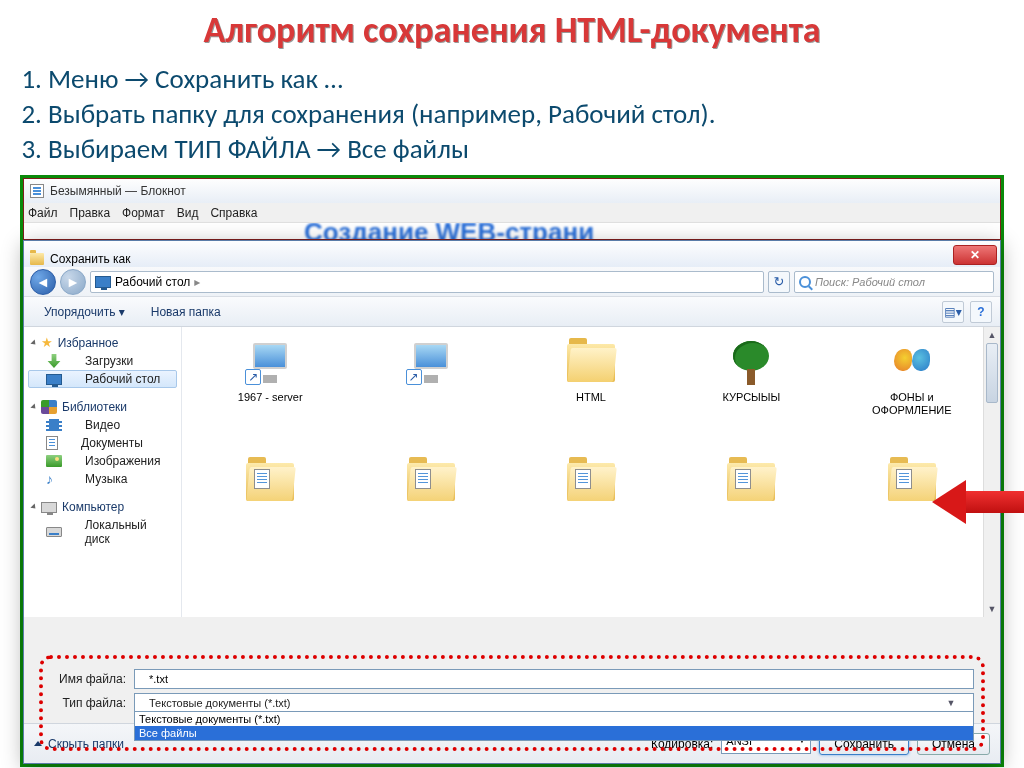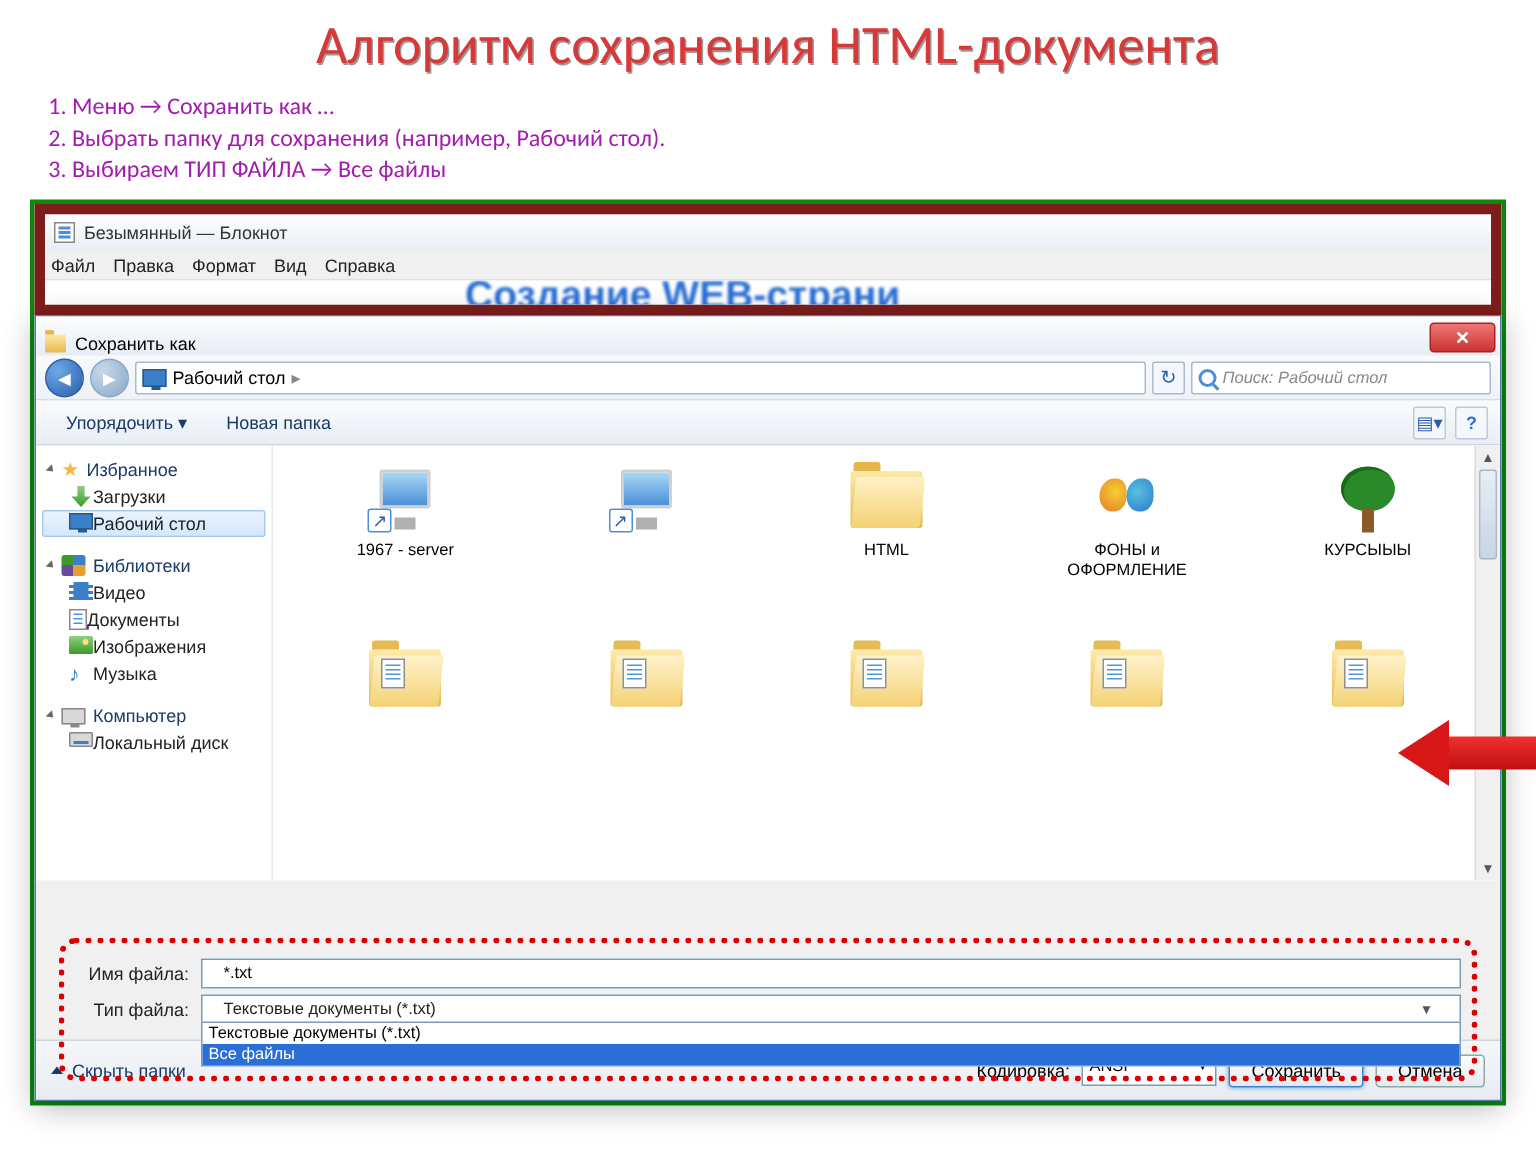--- a/index.html
+++ b/index.html
@@ -1,25 +1,25 @@
 <!DOCTYPE html>
 <html><head>
 <meta charset="utf-8">
 <style>
 * { box-sizing: border-box; margin: 0; padding: 0; }
 body { font-family: "Segoe UI", Tahoma, sans-serif; background: #fff; width: 1024px; height: 768px; position: relative; overflow: hidden; }
 
-.slide-title { font-family: "Calibri", "Segoe UI", sans-serif; font-size: 36px; font-weight: normal; color: #d83838; text-align: center; padding: 8px 0 4px; text-shadow: 1px 1px 0 #999; }
-
-.steps { padding: 4px 24px 8px 48px; font-size: 16px; color: #a21caf; font-family: "Calibri", sans-serif; }
+.slide-title { font-family: "Calibri", "Segoe UI", sans-serif; font-size: 36px; font-weight: bold; color: #d83838; text-align: center; padding: 8px 0 4px; text-shadow: 1px 1px 0 #999; }
+
+.steps { padding: 4px 24px 8px 48px; font-size: 27px; color: #0c4a6e; font-family: "Calibri", sans-serif; }
 .steps li { margin: 2px 0; }
 
 .screenshot-wrap { margin: 0 20px; border: 3px solid #0a8a0a; position: relative; }
 
-.notepad-window { background: #f0f0f0; border: 7px solid #7f1d1d; }
+.notepad-window { background: #f0f0f0; border: 1px solid #7f1d1d; }
 .notepad-title { height: 24px; background: linear-gradient(#fefefe,#e8eef6); display: flex; align-items: center; padding: 0 6px; font-size: 12px; color: #333; }
 .notepad-title .np-icon { width: 14px; height: 14px; margin-right: 6px; background: #fff; border: 1px solid #888; position: relative; }
 .notepad-title .np-icon::after { content:""; position:absolute; left:2px; top:2px; right:2px; height:2px; background:#4a90d9; box-shadow: 0 3px 0 #4a90d9, 0 6px 0 #4a90d9; }
 .notepad-menu { height: 20px; background: #f0f0f0; display: flex; align-items: center; font-size: 12px; color: #222; padding: 0 4px; gap: 12px; border-bottom: 1px solid #e0e0e0; }
 .notepad-menu span { cursor: default; }
 
 .notepad-body { position: relative; background: #fff; height: 16px; overflow: hidden; }
 .bg-text { position: absolute; top: -6px; left: 280px; font-size: 26px; font-weight: bold; color: #2a6fd8; filter: blur(1px); white-space: nowrap; }
 
 .save-dialog { position: relative; margin: 0; border: 1px solid #5a7ca8; background: #f0f0f0; box-shadow: 0 4px 20px rgba(0,0,0,.3); }
@@ -48,21 +48,21 @@
 .toolbar-row .tl-right { display:flex; gap:6px; align-items:center; }
 .tool-icon { width:22px; height:22px; border:1px solid #c0cad6; background:#f4f8fc; border-radius:2px; display:flex; align-items:center; justify-content:center; font-size:12px; color:#2a5da8; }
 
 .main-area { display:flex; height: 290px; background:#fff; position:relative; }
 
 .sidebar { width: 158px; border-right:1px solid #e4e8ee; padding: 6px 4px; font-size: 12px; overflow:hidden; }
 .sb-group { margin-bottom: 10px; }
 .sb-head { display:flex; align-items:center; gap:5px; padding:2px 4px; color:#1a3a6a; }
 .sb-head::before { content:""; width:0; height:0; border-left:4px solid #666; border-top:3px solid transparent; border-bottom:3px solid transparent; transform:rotate(45deg); }
 .sb-head .star { color:#f6b83c; font-size:13px; }
-.sb-item { display:flex; gap:0; padding:2px 4px 2px 18px; color:#222; }
+.sb-item { display:flex; align-items:center; gap:23px; padding:2px 4px 2px 18px; color:#222; }
 .sb-item.sel { background: linear-gradient(#eaf3ff,#d4e7fb); border:1px solid #a8c8ea; border-radius:2px; padding:1px 3px 1px 17px; }
 .mini-ico { width:16px; height:14px; display:inline-block; }
 .ico-download { background: linear-gradient(#8ed080,#3a9a2a); clip-path: polygon(35% 0, 65% 0, 65% 50%, 90% 50%, 50% 100%, 10% 50%, 35% 50%); }
 .ico-desktop { background:#3a7fc8; border:1px solid #245a90; width:16px; height:11px; position:relative; }
 .ico-desktop::after { content:""; position:absolute; bottom:-3px; left:5px; width:6px; height:3px; background:#245a90; }
 .ico-lib { background: conic-gradient(#3a7fc8 0 25%, #e6a030 25% 50%, #6a4a9a 50% 75%, #3a9a2a 75% 100%); border-radius:2px; }
 .ico-film { background:#3a7fc8; width:16px; height:12px; position:relative; }
 .ico-film::before,.ico-film::after { content:""; position:absolute; top:0; bottom:0; width:3px; background: repeating-linear-gradient(#fff 0 2px,#3a7fc8 2px 4px); }
 .ico-film::before{left:0}.ico-film::after{right:0}
 .ico-doc { background:#fff; border:1px solid #888; width:12px; height:14px; position:relative; }
@@ -273,32 +273,32 @@
         <div class="file-item">
           <div class="thumb">
               <div class="folder-big">
                 <div class="folder-front"></div>
               </div>
             </div>
           <div class="lbl">HTML</div>
         </div>
         <div class="file-item">
           <div class="thumb">
-              <div class="butterfly"></div>
-            </div>
-          <div class="lbl">ФОНЫ и ОФОРМЛЕНИЕ</div>
-        </div>
-        <div class="file-item">
-          <div class="thumb">
               <div class="tree-thumb">
                 <div class="crown"></div>
                 <div class="trunk"></div>
               </div>
             </div>
           <div class="lbl">КУРСЫЫЫ</div>
+        </div>
+        <div class="file-item">
+          <div class="thumb">
+              <div class="butterfly"></div>
+            </div>
+          <div class="lbl">ФОНЫ и ОФОРМЛЕНИЕ</div>
         </div>
 
         <div class="file-item folder-row2">
             <div class="thumb">
               <div class="folder-big">
                 <div class="folder-front"></div>
                 <div class="folder-inner-doc"></div>
               </div>
             </div>
           </div>

